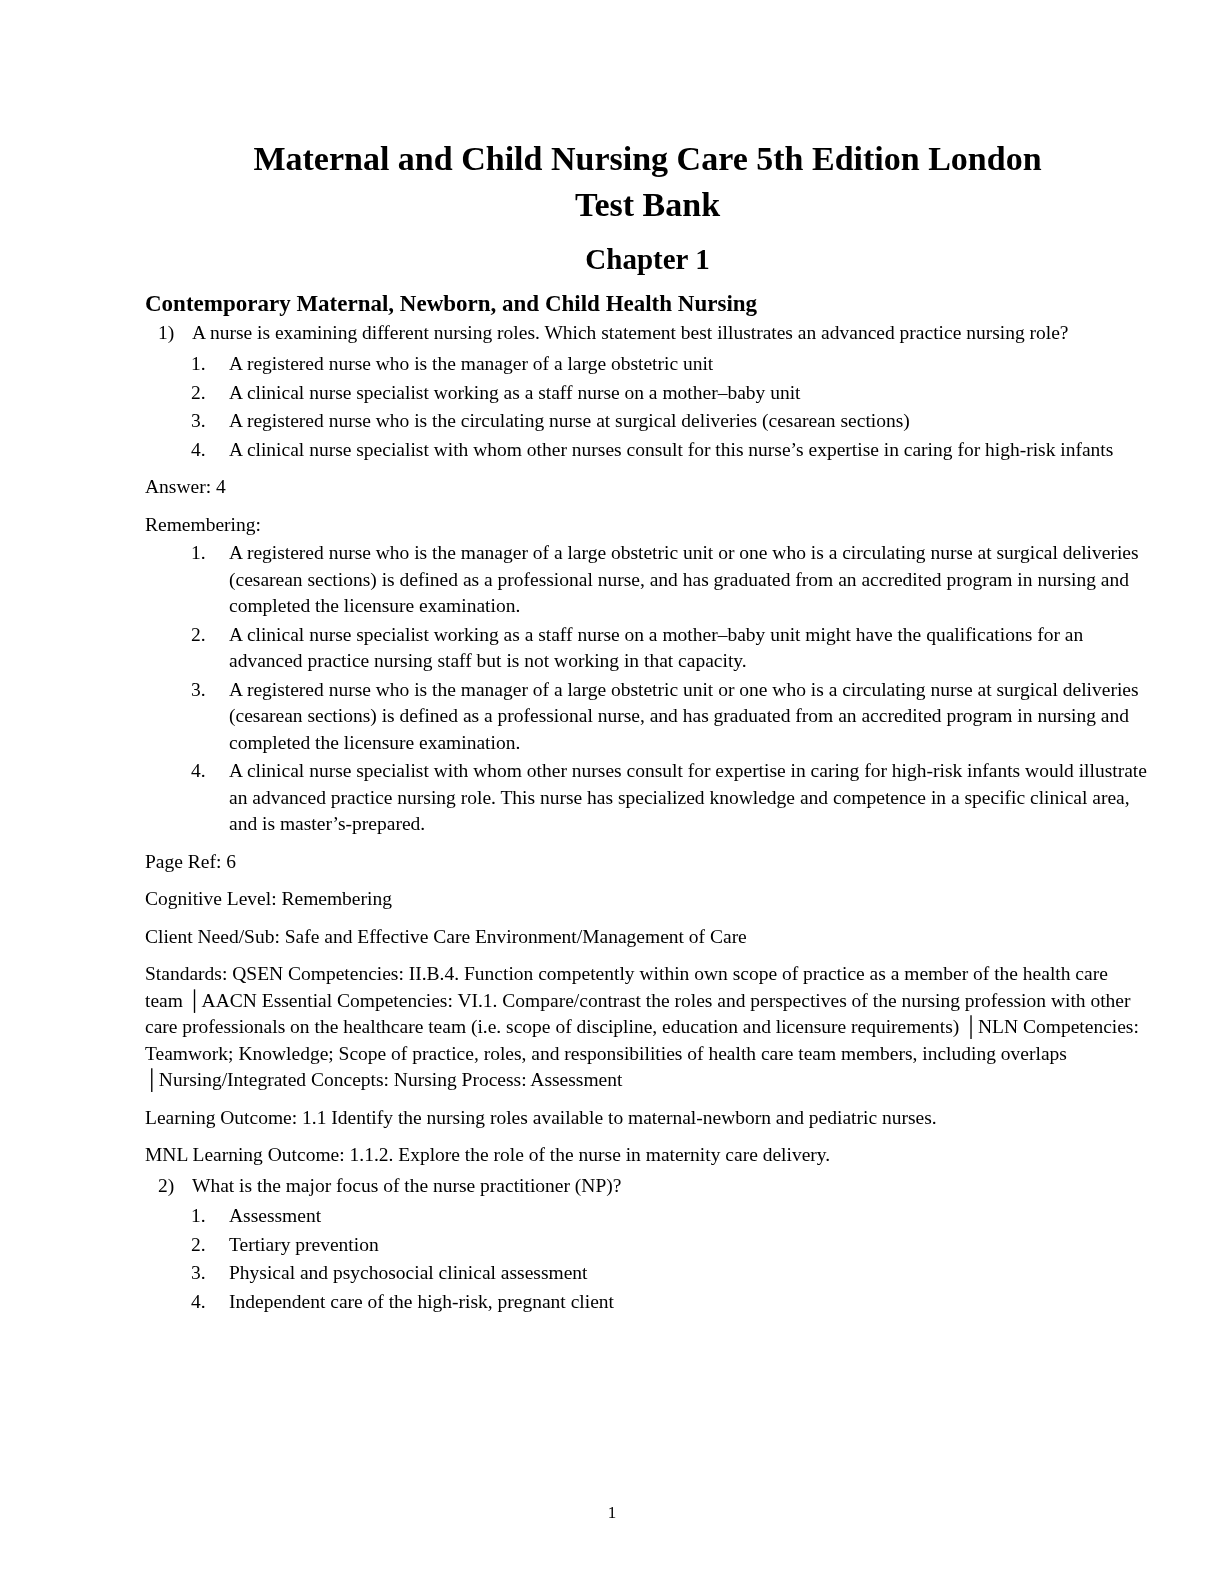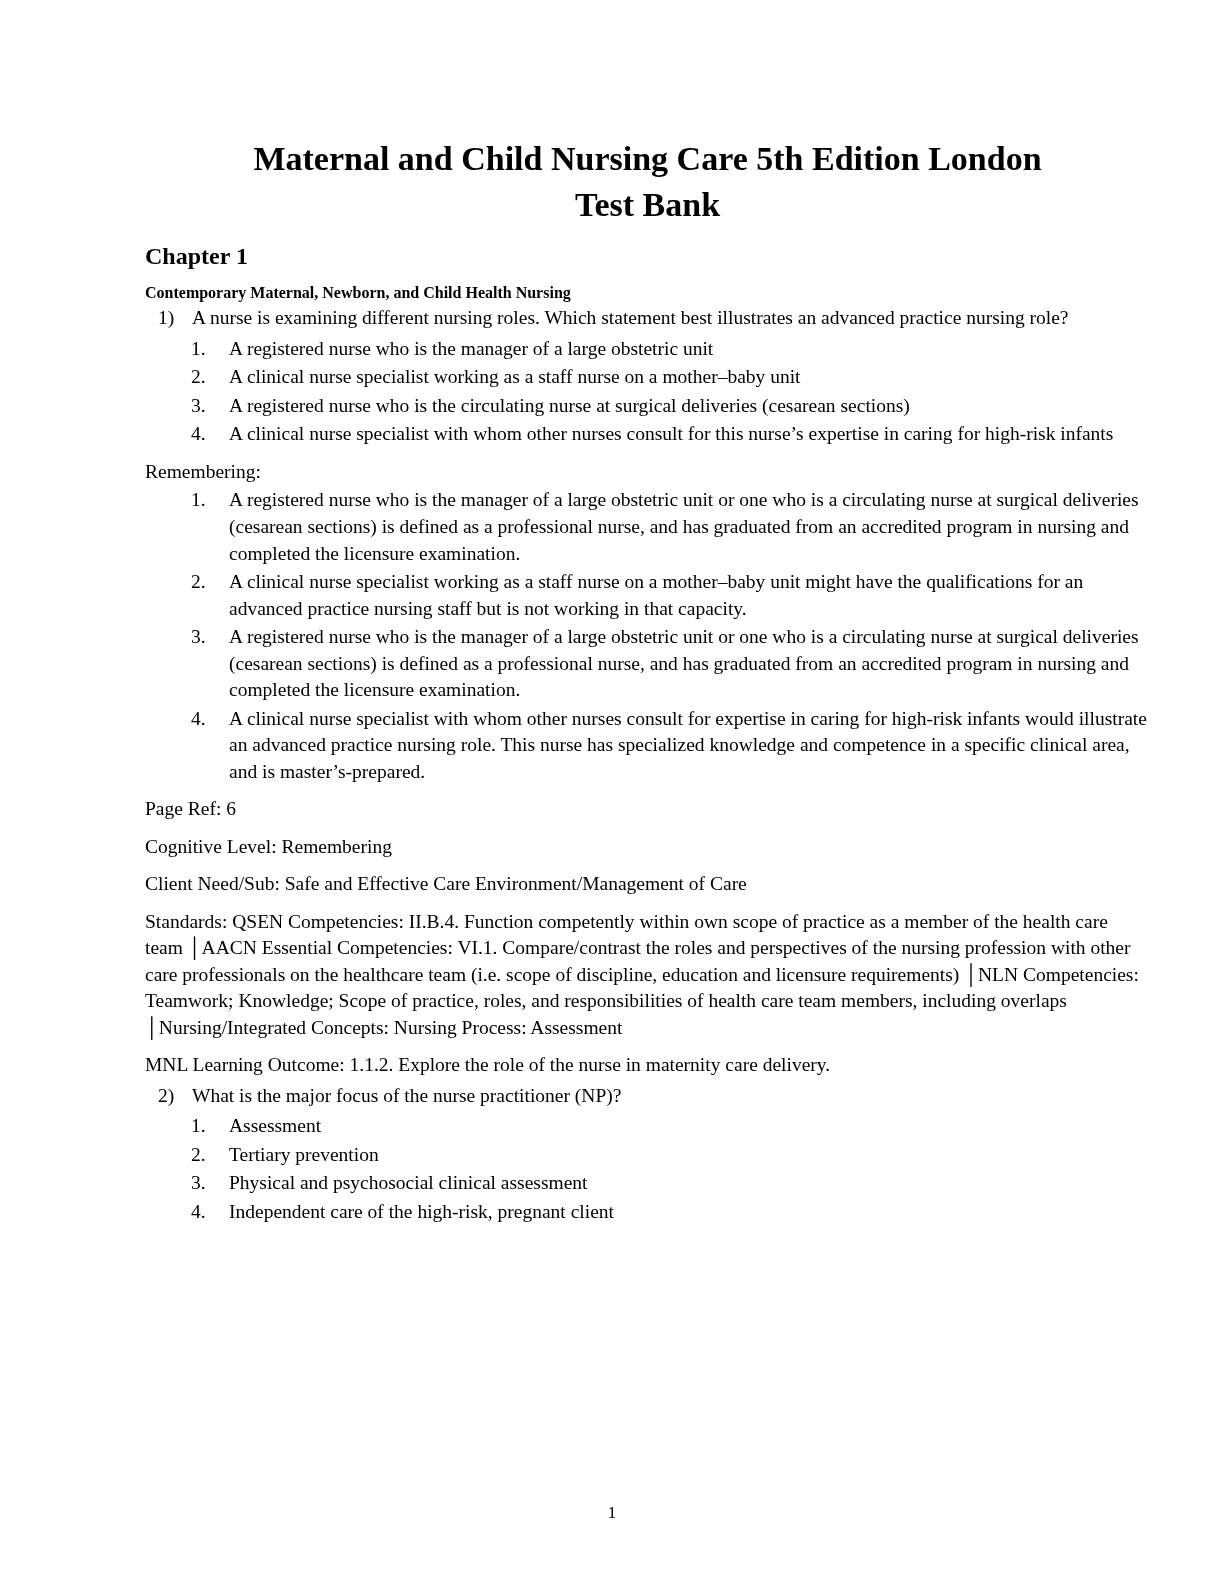--- a/index.html
+++ b/index.html
@@ -17,27 +17,28 @@
     padding: 136px 74px 0 145px;
   }
   .title {
     font-size: 34px;
     font-weight: bold;
     text-align: center;
     line-height: 1.35;
     margin: 0 0 10px 0;
   }
   .chapter {
-    font-size: 24px;
+    font-size: 29px;
     font-weight: bold;
     margin: 14px 0 12px 0;
     line-height: 1.2;
+    text-align: center;
   }
   .section {
-    font-size: 16px;
+    font-size: 23px;
     font-weight: bold;
     margin: 0 0 2px 0;
     line-height: 1.3;
   }
   .q-row {
     display: flex;
     margin-left: 13px;
     margin-top: 2px;
   }
   .q-marker {
@@ -103,20 +104,21 @@
     <div class="opt">
       <span class="opt-marker">3.</span>
       <span class="opt-text">A registered nurse who is the circulating nurse at surgical deliveries (cesarean sections)</span>
     </div>
     <div class="opt">
       <span class="opt-marker">4.</span>
       <span class="opt-text">A clinical nurse specialist with whom other nurses consult for this nurse’s expertise in caring for high-risk infants</span>
     </div>
   </div>
 
+  <div class="para">Answer: 4</div>
 
   <div class="para">Remembering:</div>
 
   <div class="expl-list">
     <div class="opt">
       <span class="opt-marker">1.</span>
       <span class="opt-text">A registered nurse who is the manager of a large obstetric unit or one who is a circulating nurse at surgical deliveries (cesarean sections) is defined as a professional nurse, and has graduated from an accredited program in nursing and completed the licensure examination.</span>
     </div>
     <div class="opt">
       <span class="opt-marker">2.</span>
@@ -129,20 +131,21 @@
     <div class="opt">
       <span class="opt-marker">4.</span>
       <span class="opt-text">A clinical nurse specialist with whom other nurses consult for expertise in caring for high-risk infants would illustrate an advanced practice nursing role. This nurse has specialized knowledge and competence in a specific clinical area, and is master’s-prepared.</span>
     </div>
   </div>
 
   <div class="para">Page Ref:  6</div>
   <div class="para">Cognitive Level:  Remembering</div>
   <div class="para">Client Need/Sub:  Safe and Effective Care Environment/Management of Care</div>
   <div class="para">Standards: QSEN Competencies: II.B.4. Function competently within own scope of practice as a member of the health care team │AACN Essential Competencies: VI.1. Compare/contrast the roles and perspectives of the nursing profession with other care professionals on the healthcare team (i.e. scope of discipline, education and licensure requirements) │NLN Competencies: Teamwork; Knowledge; Scope of practice, roles, and responsibilities of health care team members, including overlaps │Nursing/Integrated Concepts: Nursing Process: Assessment</div>
+  <div class="para">Learning Outcome: 1.1 Identify the nursing roles available to maternal-newborn and pediatric nurses.</div>
   <div class="para">MNL Learning Outcome:  1.1.2. Explore the role of the nurse in maternity care delivery.</div>
 
   <div class="q-row" style="margin-top:4px;">
     <span class="q-marker">2)</span>
     <span class="q-text">What is the major focus of the nurse practitioner (NP)?</span>
   </div>
 
   <div style="margin-top:4px;">
     <div class="opt">
       <span class="opt-marker">1.</span>

